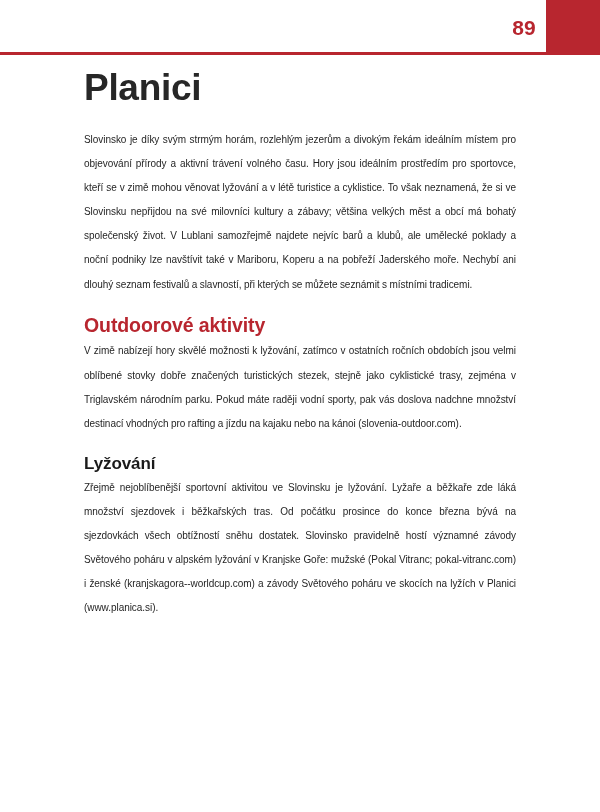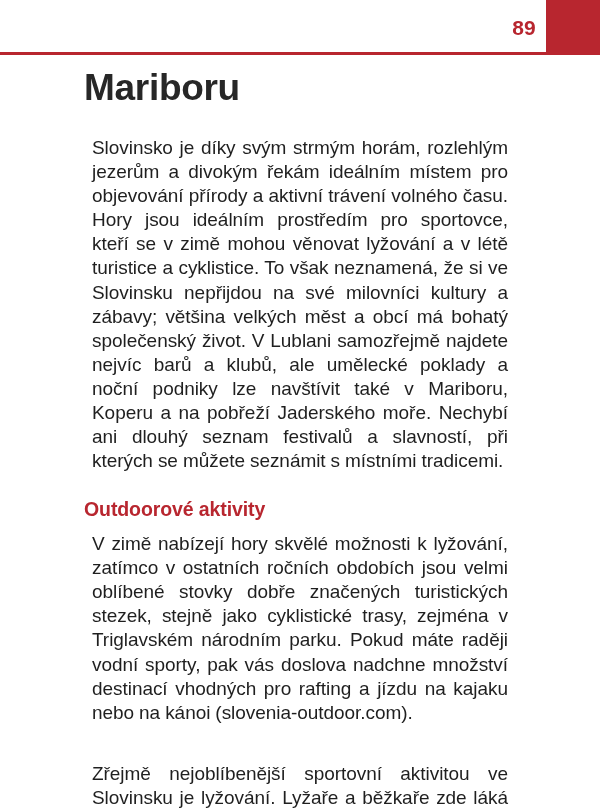--- a/index.html
+++ b/index.html
@@ -84,23 +84,23 @@
     margin: 0;
     padding: 0;
     font-size: 17px;
     font-weight: bold;
     color: #1a1a1a;
     line-height: 1.12;
     letter-spacing: -0.1px;
   }
 
   p.body-text {
-    margin: 8px;
+    margin: 0;
     padding: 0;
-    font-size: 19px;
+    font-size: 10px;
     line-height: 24.1px;
     text-align: justify;
     text-justify: inter-word;
     color: #1f1f1f;
     letter-spacing: -0.05px;
     word-spacing: -0.2px;
     hyphens: manual;
   }
 
   
@@ -113,34 +113,35 @@
 <body>
 
 <div class="page-header">
   <div class="header-block"></div>
   <div class="page-number">89</div>
   <div class="header-rule"></div>
 </div>
 
 <div class="content">
 
-  <h1 class="chapter-title">Mariboru</h1>
+  <h1 class="chapter-title">Planici</h1>
 
   <div class="sp-title-body"></div>
 
   <p class="body-text">Slovinsko je díky svým strmým horám, rozlehlým jezerům a divokým řekám ideálním místem pro objevování přírody a aktivní trávení volného času. Hory jsou ideálním prostředím pro sportovce, kteří se v zimě mohou věnovat lyžování a v létě turistice a cyklistice. To však neznamená, že si ve Slovinsku nepřijdou na své milovníci kultury a zábavy; většina velkých měst a obcí má bohatý společenský život. V Lublani samozřejmě najdete nejvíc barů a klubů, ale umělecké poklady a noční podniky lze navštívit také v Mariboru, Koperu a na pobřeží Jaderského moře. Nechybí ani dlouhý seznam festivalů a slavností, při kterých se můžete seznámit s místními tradicemi.</p>
 
   <div class="sp-para-heading"></div>
 
   <h2 class="section-heading">Outdoorové aktivity</h2>
 
   <div class="sp-heading-body"></div>
 
   <p class="body-text">V zimě nabízejí hory skvělé možnosti k lyžování, zatímco v ostatních ročních obdobích jsou velmi oblíbené stovky dobře značených turistických stezek, stejně jako cyklistické trasy, zejména v Triglavském národním parku. Pokud máte raději vodní sporty, pak vás doslova nadchne množství destinací vhodných pro rafting a jízdu na kajaku nebo na kánoi (slovenia-outdoor.com).</p>
 
   <div class="sp-para-subheading"></div>
 
+  <h3 class="subsection-heading">Lyžování</h3>
 
   <div class="sp-heading-body"></div>
 
   <p class="body-text">Zřejmě nejoblíbenější sportovní aktivitou ve Slovinsku je lyžování. Lyžaře a běžkaře zde láká množství sjezdovek i běžkařských tras. Od počátku prosince do konce března bývá na sjezdovkách všech obtížností sněhu dostatek. Slovinsko pravidelně hostí významné závody Světového poháru v alpském lyžování v Kranjske Goře: mužské (Pokal Vitranc; pokal-vitranc.com) i ženské (kranjskagora--worldcup.com) a závody Světového poháru ve skocích na lyžích v Planici (www.planica.si).</p>
 
 </div>
 
 </body></html>

